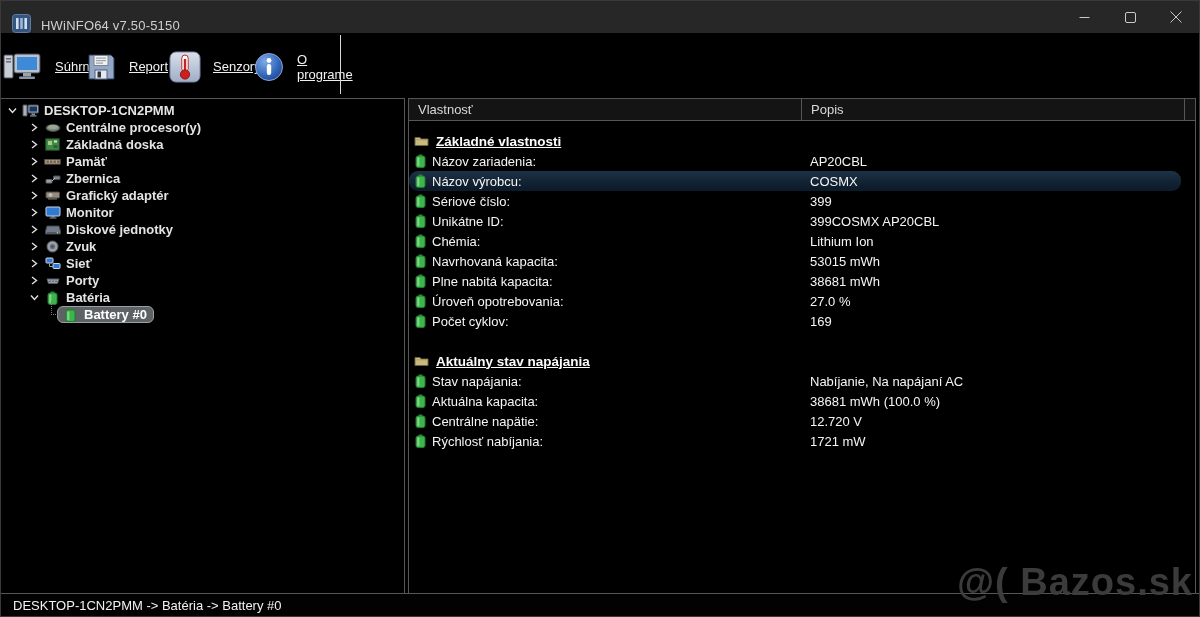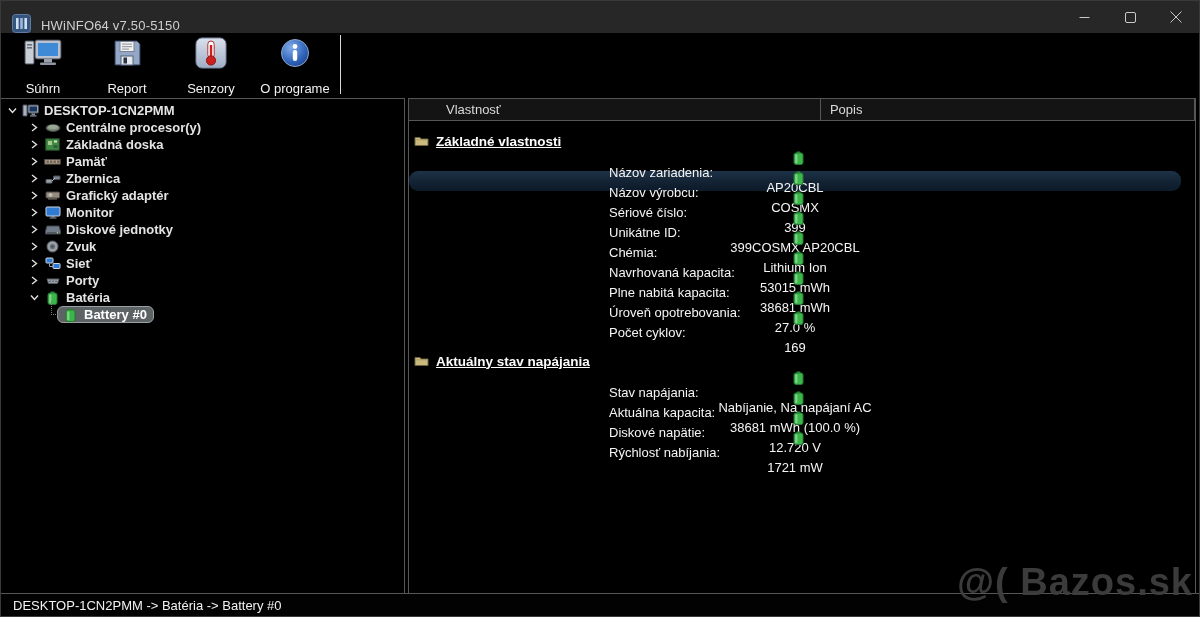--- a/index.html
+++ b/index.html
@@ -10,21 +10,21 @@
   
   .titlebar { position:absolute; top:0; left:0; right:0; height:32px; background:#272727; display:flex; align-items:flex-end; padding-left:11px; }
   .titlebar .app-icon { width:19px; height:19px; margin-right:10px; flex:0 0 auto; }
   .titlebar .title-text { font-size:13px; color:#cfcfcf; letter-spacing:.2px; }
   .win-controls { margin-left:auto; display:flex; height:32px; }
   .win-btn { width:46px; height:32px; display:flex; align-items:center; justify-content:center; }
   .win-btn svg { stroke:#c9c9c9; }
 
   
   .toolbar { position:absolute; top:32px; left:0; right:0; height:63px; background:#000; display:flex; }
-  .tool-btn { width:84px; padding-top:4px; display:flex; flex-direction:column; align-items:center; gap:12px; }
+  .tool-btn { width:84px; padding-top:4px; display:flex; flex-direction:row; align-items:center; gap:12px;text-decoration:underline; }
   .tool-icon { height:36px; display:flex; align-items:center; justify-content:center; }
   .tool-label { font-size:13px; color:#f2f2f2; }
   .toolbar-sep { position:absolute; left:339px; top:2px; bottom:2px; width:1px; background:#d9d9d9; }
 
   
   .main { position:absolute; top:95px; left:0; right:0; bottom:23px; background:#000; }
 
   
   .tree-panel { position:absolute; left:0; top:2px; bottom:0; width:404px; border-top:1px solid #565656; border-right:1px solid #565656; background:#000; padding-top:3px; overflow:hidden;font-weight:bold; }
   .tree-row { height:17px; display:flex; align-items:center; font-size:13px; color:#e4e4e4; position:relative; white-space:nowrap; }
@@ -32,26 +32,26 @@
   .tree-row .ticon { width:17px; margin:0 5px 0 4px; display:flex; justify-content:center; flex:0 0 auto; }
   .lvl0 { padding-left:5px; }
   .lvl1 { padding-left:27px; }
   .lvl2 { padding-left:56px; }
   .sel-box { display:inline-flex; align-items:center; background:#5d6265; border:1px solid #9aa0a3; border-radius:6px; height:17px; padding:0 6px 0 2px; color:#fff; }
   .sel-box .ticon { margin:0 5px 0 2px; }
   .tree-row.battery0::before { content:''; position:absolute; left:50px; top:-5px; width:8px; height:13px; border-left:1px dotted #7d7d7d; border-bottom:1px dotted #7d7d7d; }
 
   
   .props-panel { position:absolute; left:407px; right:3px; top:2px; bottom:0; border:1px solid #565656; border-bottom:none; background:#000; overflow:hidden; }
-  .props-header { height:22px; background:#141414; border-bottom:1px solid #565656; display:flex;padding-left:28px; }
+  .props-header { height:22px; background:#141414; border-bottom:1px solid #565656; display:flex; }
   .ph-col { font-size:13px; color:#d9d9d9; line-height:21px; padding-left:9px; }
   .ph-col1 { width:393px; border-right:1px solid #565656; }
   .ph-col2 { width:383px; border-right:1px solid #565656; }
   .props-body { padding-top:10px; }
-  .prow { height:20px; display:flex; align-items:center; margin-right:14px; font-size:13px;flex-direction:column; }
+  .prow { height:20px; display:flex; align-items:center; margin-right:14px; font-size:13px; }
   .prow .picon { margin-left:6px; flex:0 0 auto; display:flex; }
   .prow-label { margin-left:6px; width:378px; flex:0 0 auto; white-space:nowrap; overflow:hidden; color:#f5f5f5; }
   .prow-value { white-space:nowrap; color:#f5f5f5; }
   .prow.selected { background:linear-gradient(180deg,#1e3349 0%, #142536 45%, #0c1a29 100%);border-radius:9px; }
   .psection { height:20px; display:flex; align-items:center; font-size:13px; }
   .psection .picon { margin-left:5px; flex:0 0 auto; display:flex; }
   .psection-title { margin-left:7px; font-weight:bold; text-decoration:underline; color:#fcfcfc; font-size:13.5px; }
   .pspacer { height:20px; }
 
   
@@ -539,21 +539,21 @@
         </div>
 
         <div class="prow">
           <span class="picon">
               <svg width="11" height="14" viewBox="0 0 11 14">
                 <rect x="3.5" y="0.5" width="4" height="1.8" rx="0.8" fill="#2e8a39"></rect>
                 <rect x="1" y="2" width="9" height="11.5" rx="2" fill="#3cb54a" stroke="#237a2e"></rect>
                 <rect x="2.2" y="3.2" width="2.2" height="9" rx="1" fill="#7fd489"></rect>
               </svg>
             </span>
-          <span class="prow-label">Diskové napätie:</span>
+          <span class="prow-label">Centrálne napätie:</span>
           <span class="prow-value">12.720 V</span>
         </div>
 
         <div class="prow">
           <span class="picon">
               <svg width="11" height="14" viewBox="0 0 11 14">
                 <rect x="3.5" y="0.5" width="4" height="1.8" rx="0.8" fill="#2e8a39"></rect>
                 <rect x="1" y="2" width="9" height="11.5" rx="2" fill="#3cb54a" stroke="#237a2e"></rect>
                 <rect x="2.2" y="3.2" width="2.2" height="9" rx="1" fill="#7fd489"></rect>
               </svg>

